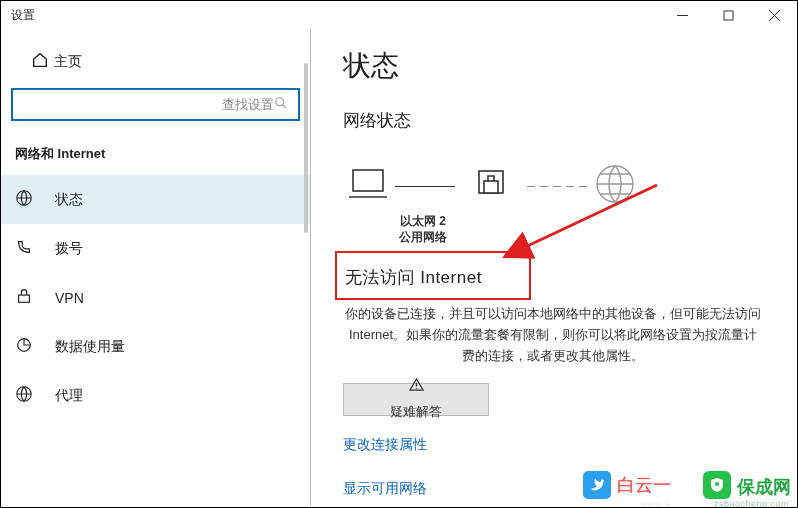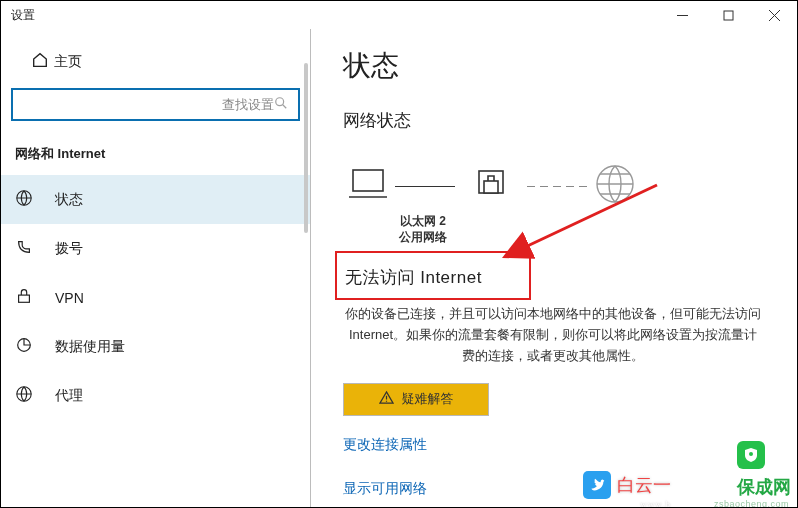--- a/index.html
+++ b/index.html
@@ -29,31 +29,31 @@
     .line-solid { width: 60px; height: 0; border-top: 1.5px solid #333; }
     .hub-wrap { display: flex; flex-direction: column; align-items: center; width: 60px; }
     .hub-icon svg { width: 30px; height: 34px; }
     .dashes { display:flex; gap:5px; width:60px; justify-content:center; }
     .dash { width:8px; height:1px; border-top:1.5px solid #888; }
     .globe-icon svg { width: 44px; height: 44px; }
     .hub-label { text-align: center; font-size: 12px; color: #333; line-height: 1.3; margin-top: 1px; }
     .redbox { border: 2.5px solid #e02020; padding: 13px 0 9px 0; margin: 6px 0 2px -8px; width: 196px; }
     .redmsg { font-size: 17px; color: #222; letter-spacing: .5px; padding-left: 8px; }
     .body-text { font-size: 13px; line-height: 1.6; color: #333; margin-top: 4px; max-width: 420px; text-align: center; }
-    .ts-btn { margin-top: 16px; height: 33px; width: 146px; background: #eab308; border: 1px solid #b8b8b8; display:flex; align-items:center; justify-content:center; gap:8px; font-size:13px; color:#333; }
+    .ts-btn { margin-top: 16px; height: 33px; width: 146px; background: #e5e5e5; border: 1px solid #b8b8b8; display:flex; align-items:center; justify-content:center; gap:8px; font-size:13px; color:#333;flex-direction:column; }
     .ts-btn svg { width: 15px; height: 15px; }
     .link { display:block; margin-top: 20px; font-size: 14px; color: #0b65b5; }
     .link + .link { margin-top: 26px; }
     .anno-arrow { position:absolute; left:386px; top:174px; pointer-events:none; }
     .watermark-a { position:absolute; right:126px; bottom:8px; display:flex; align-items:center; gap:6px; }
     .wm-a-badge { width:28px; height:28px; background:#2aa0ef; border-radius:5px; display:flex; align-items:center; justify-content:center; }
     .wm-a-badge svg { width:18px; height:18px; }
     .wm-a-text { font-size:18px; color:#ef4444; text-shadow:0 0 3px rgba(0,0,0,.3); font-weight:500; }
     .wm-a-sub { position:absolute; right:126px; bottom:-2px; font-size:9px; color:#fff; letter-spacing:1px; text-shadow:0 0 2px rgba(0,0,0,.3);font-family:Liberation Serif, serif;}
-    .watermark-b { position:absolute; right:6px; bottom:8px; display:flex; align-items:flex-start; gap:6px;flex-direction:column; }
+    .watermark-b { position:absolute; right:6px; bottom:8px; display:flex; align-items:flex-end; gap:6px; }
     .wm-b-badge { width:28px; height:28px; background:#24c04a; border-radius:6px; display:flex; align-items:center; justify-content:center; }
     .wm-b-badge svg { width:16px; height:16px; }
     .wm-b-text { font-size:18px; color:#24a845; font-weight:600; }
     .wm-b-sub { position:absolute; right:8px; bottom:-2px; font-size:9px; color:#9ac9a6; letter-spacing:.5px;}
   </style>
 </head>
 <body>
 
 <div class="titlebar">
   <span>设置</span>

